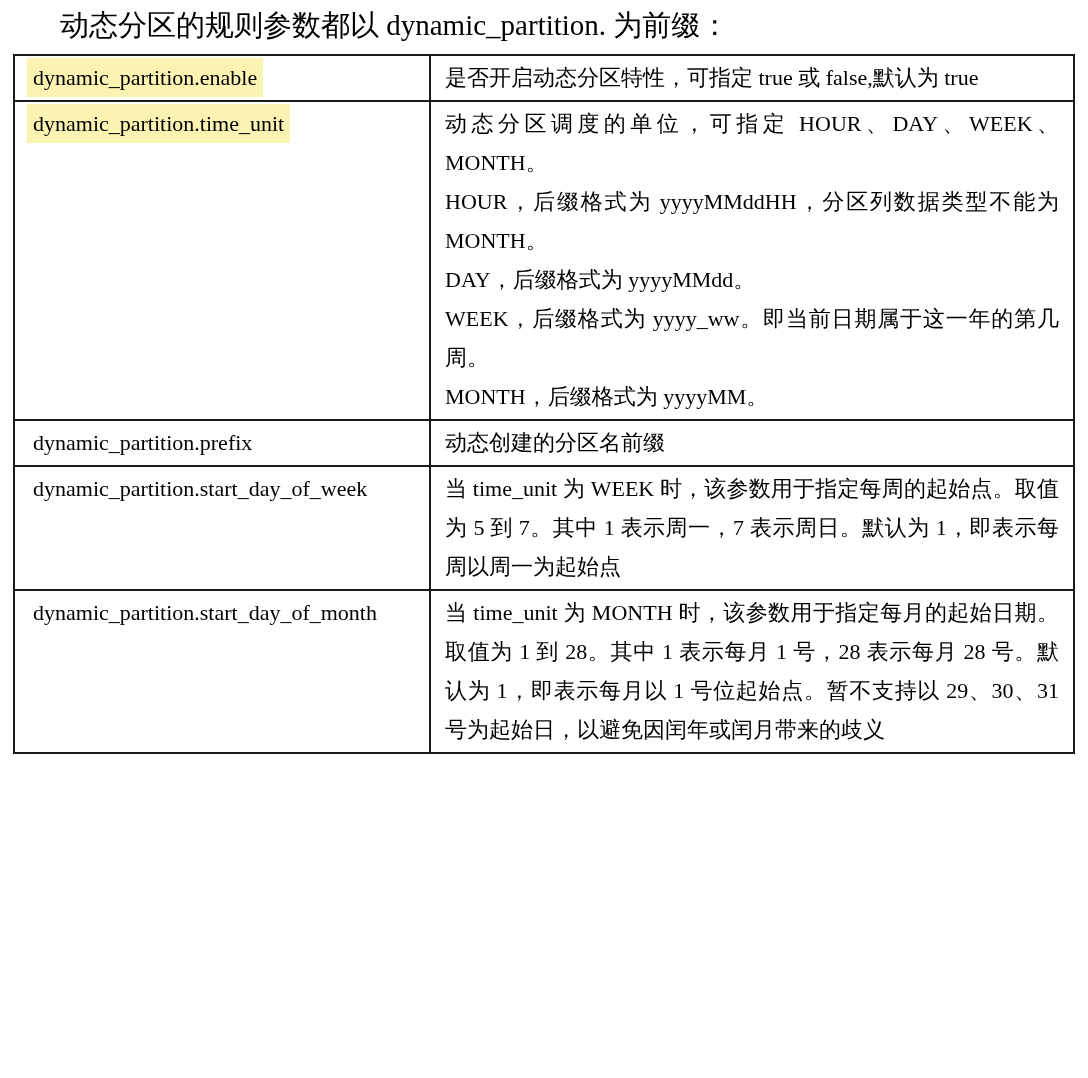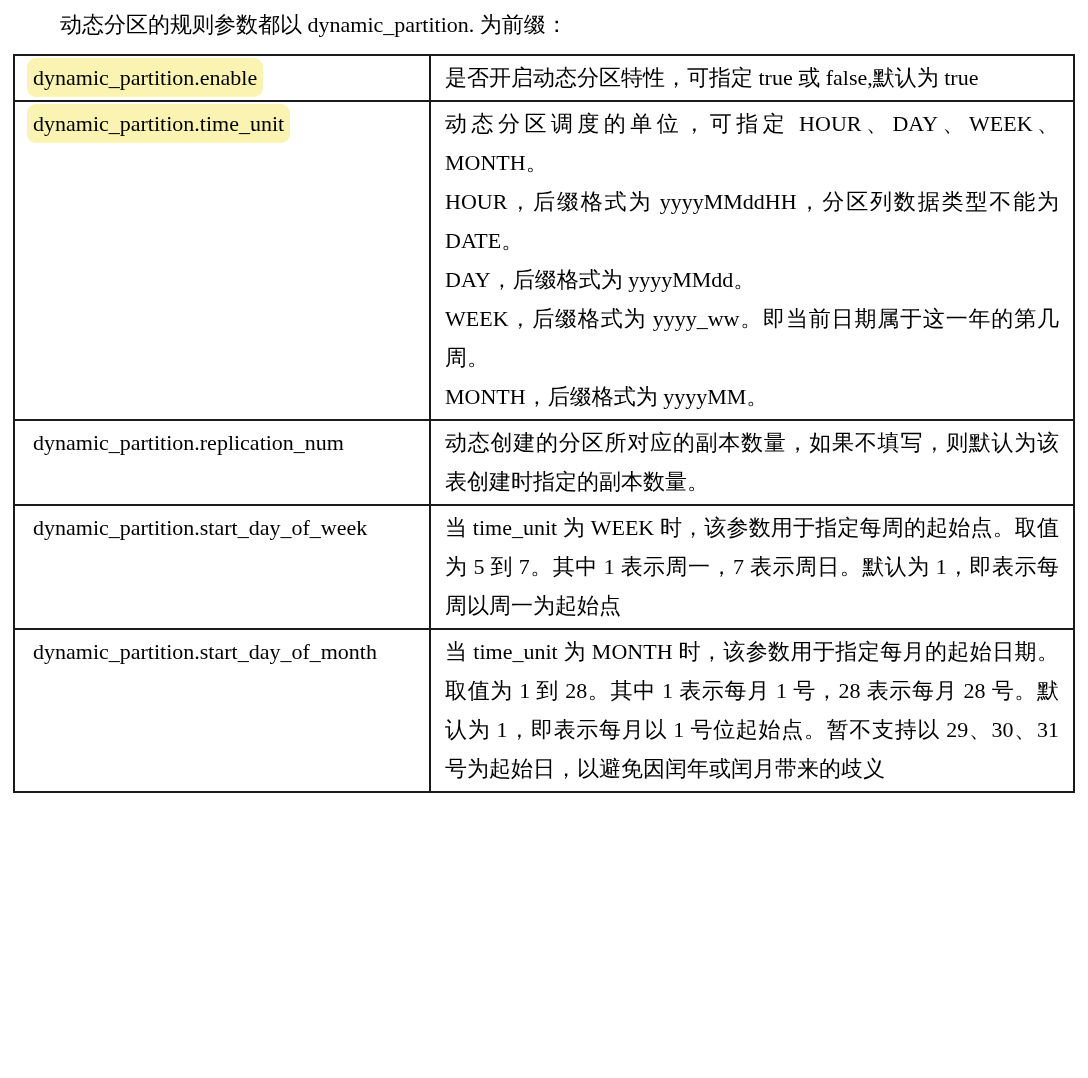--- a/index.html
+++ b/index.html
@@ -11,21 +11,21 @@
   }
   .page {
     position: relative;
     width: 1088px;
     height: 1078px;
     background: #ffffff;
     overflow: hidden;
   }
   .doc-title {
     margin: 8px 0 0 60px;
-    font-size: 22px;
+    font-size: 29px;
     line-height: 34px;
     white-space: nowrap;
   }
   table.params {
     border-collapse: collapse;
     table-layout: fixed;
     width: 1062px;
     margin: 12px 0 0 13px;
     border: 2px solid #1b1b1b;
   }
@@ -39,21 +39,20 @@
   }
   td.param-cell {
     width: 386px;
     white-space: nowrap;
     padding-left: 11px;
   }
   .param {
     display: inline-block;
     padding: 0 6px;
     margin-left: -2px;
-    border-radius: 9px;
   }
   .param.hl {
     background: var(--hl, #fbf3b2);
   }
   td.desc-cell .para {
     text-align: justify;
   }
 </style>
 </head>
 <body>
@@ -69,38 +68,38 @@
         <td class="param-cell"><span class="param hl">dynamic_partition.enable</span></td>
         <td class="desc-cell">
             <div class="para">是否开启动态分区特性，可指定 true 或 false,默认为 true</div>
           </td>
       </tr>
 
       <tr>
         <td class="param-cell"><span class="param hl">dynamic_partition.time_unit</span></td>
         <td class="desc-cell">
             <div class="para">动态分区调度的单位，可指定 HOUR、DAY、WEEK、MONTH。</div>
-            <div class="para">HOUR，后缀格式为 yyyyMMddHH，分区列数据类型不能为 DATE。</div>
+            <div class="para">HOUR，后缀格式为 yyyyMMddHH，分区列数据类型不能为 MONTH。</div>
             <div class="para">DAY，后缀格式为 yyyyMMdd。</div>
             <div class="para">WEEK，后缀格式为 yyyy_ww。即当前日期属于这一年的第几周。</div>
             <div class="para">MONTH，后缀格式为 yyyyMM。</div>
           </td>
       </tr>
 
 
 
 
+      <tr>
+        <td class="param-cell"><span class="param">dynamic_partition.prefix</span></td>
+        <td class="desc-cell">
+            <div class="para">动态创建的分区名前缀</div>
+          </td>
+      </tr>
 
 
-      <tr>
-        <td class="param-cell"><span class="param">dynamic_partition.replication_num</span></td>
-        <td class="desc-cell">
-            <div class="para">动态创建的分区所对应的副本数量，如果不填写，则默认为该表创建时指定的副本数量。</div>
-          </td>
-      </tr>
 
       <tr>
         <td class="param-cell"><span class="param">dynamic_partition.start_day_of_week</span></td>
         <td class="desc-cell">
             <div class="para">当 time_unit 为 WEEK 时，该参数用于指定每周的起始点。取值为 5 到 7。其中 1 表示周一，7 表示周日。默认为 1，即表示每周以周一为起始点</div>
           </td>
       </tr>
 
       <tr>
         <td class="param-cell"><span class="param">dynamic_partition.start_day_of_month</span></td>

